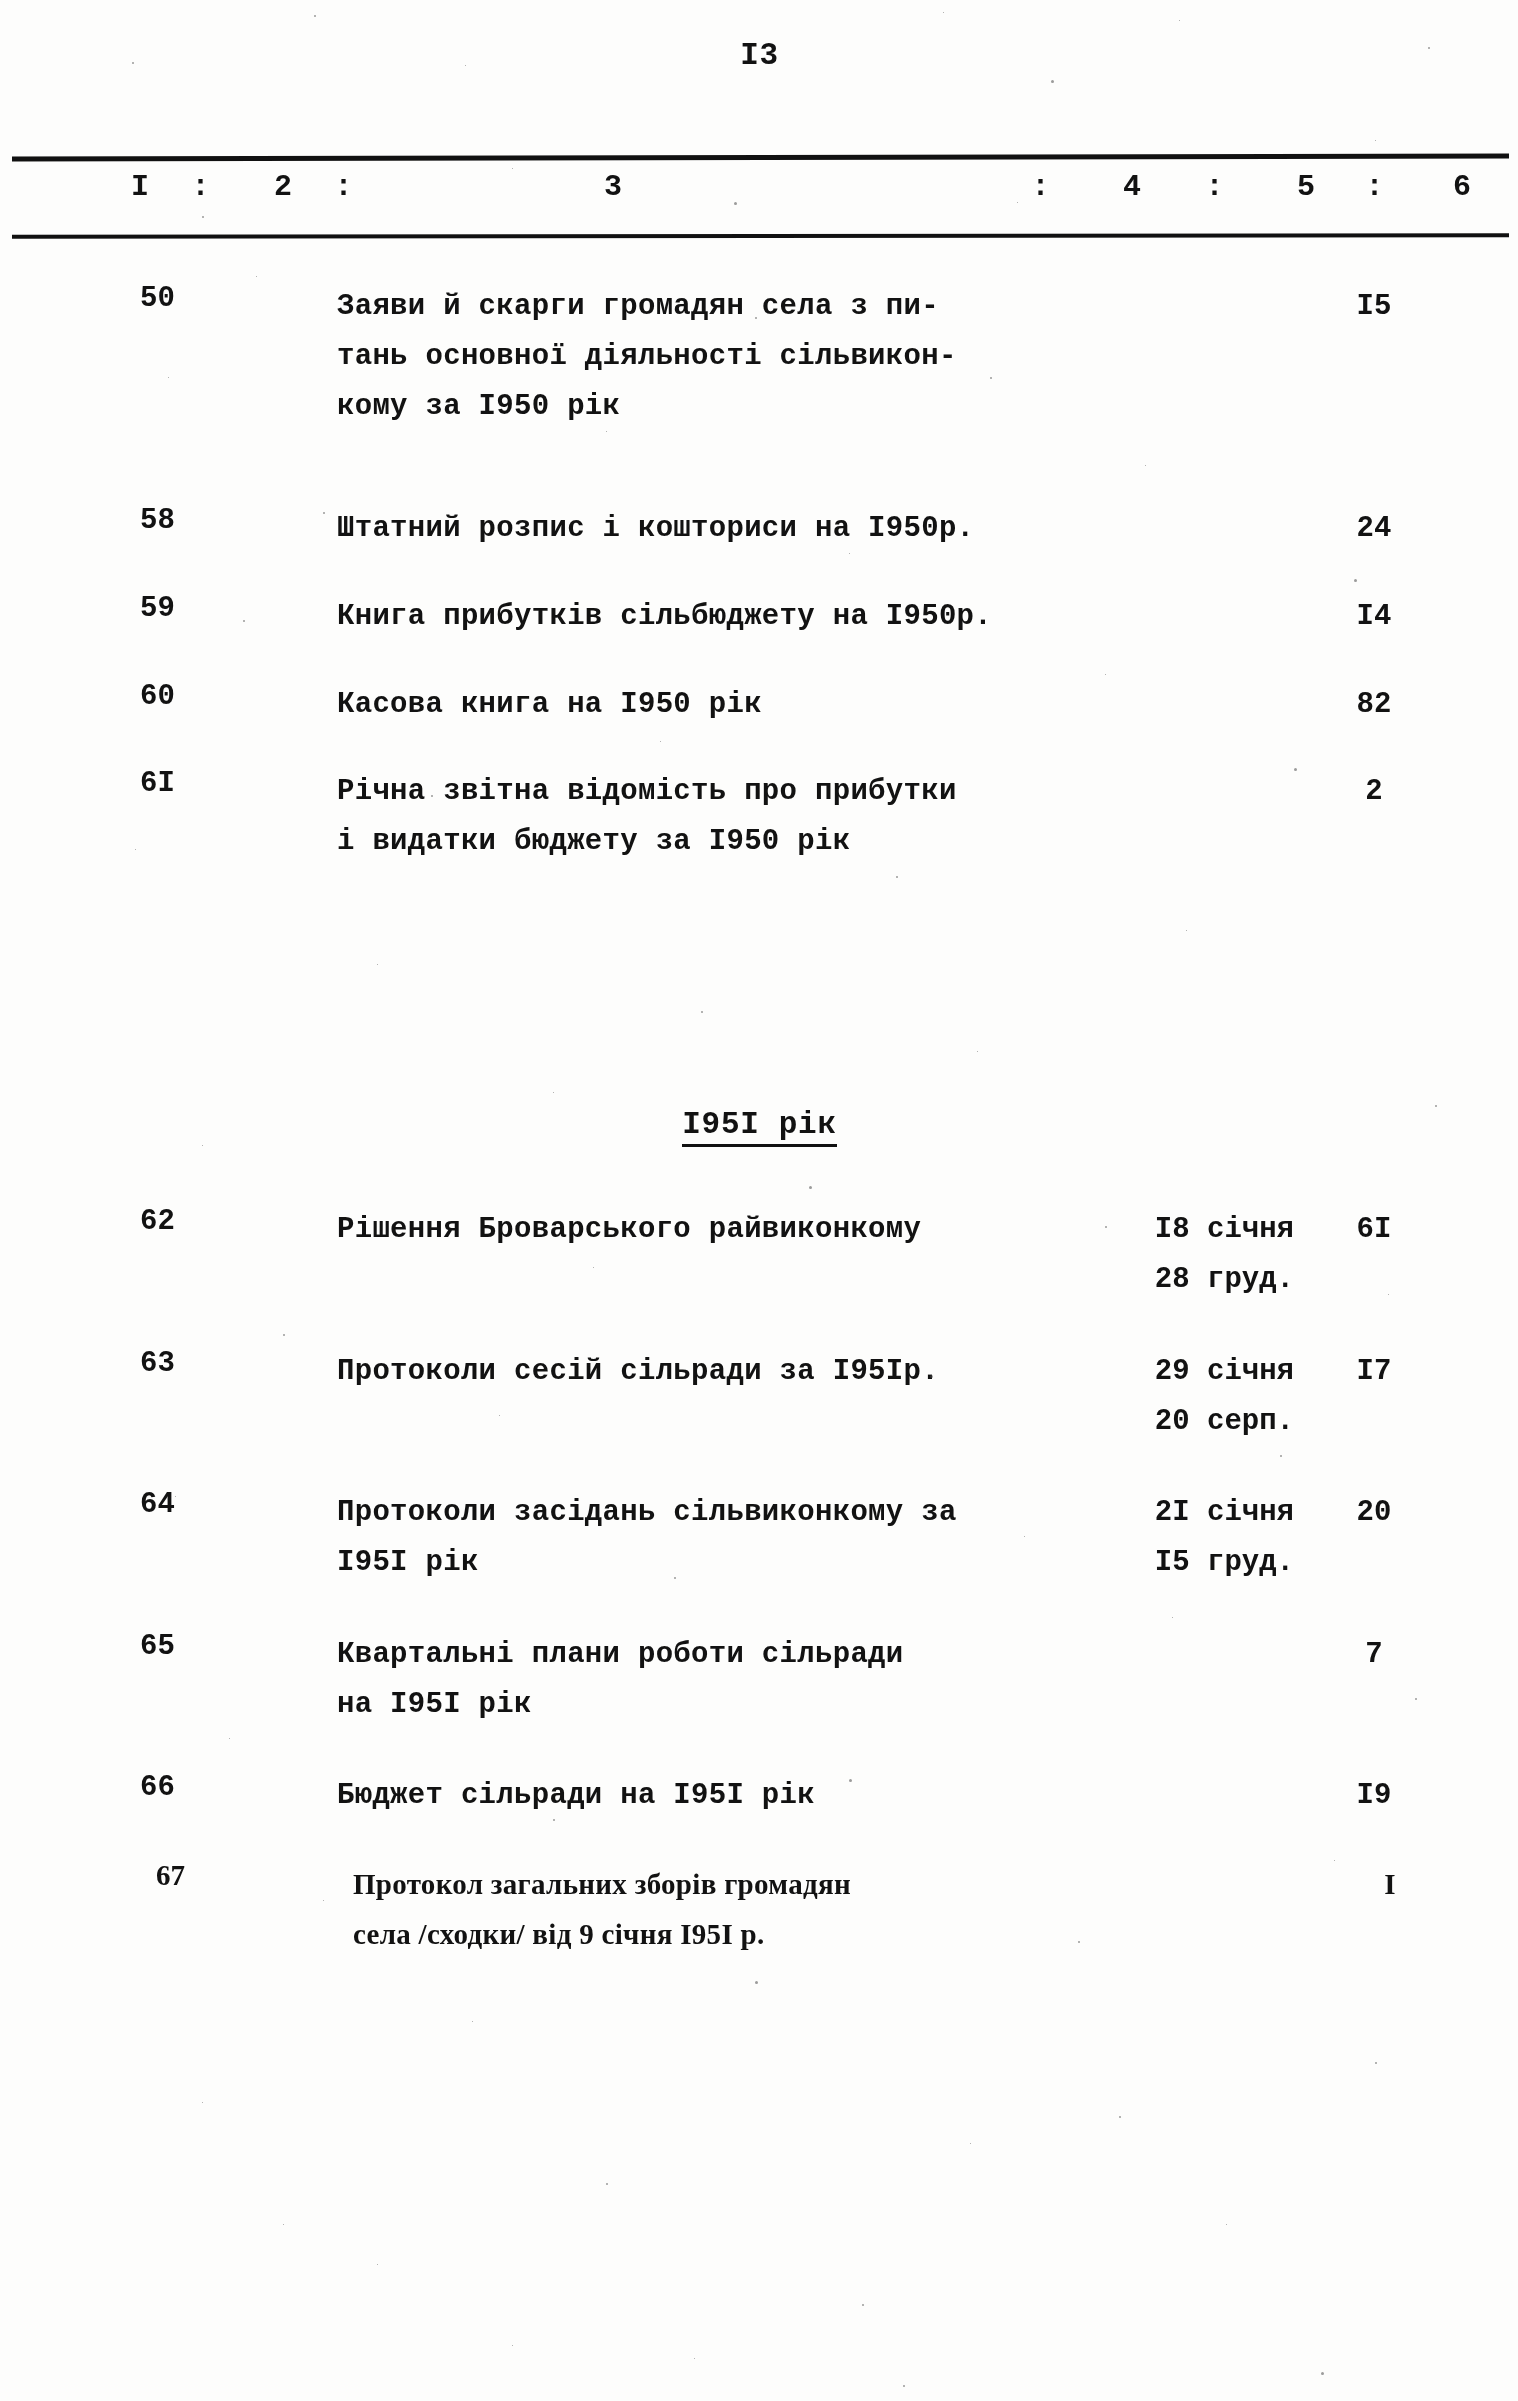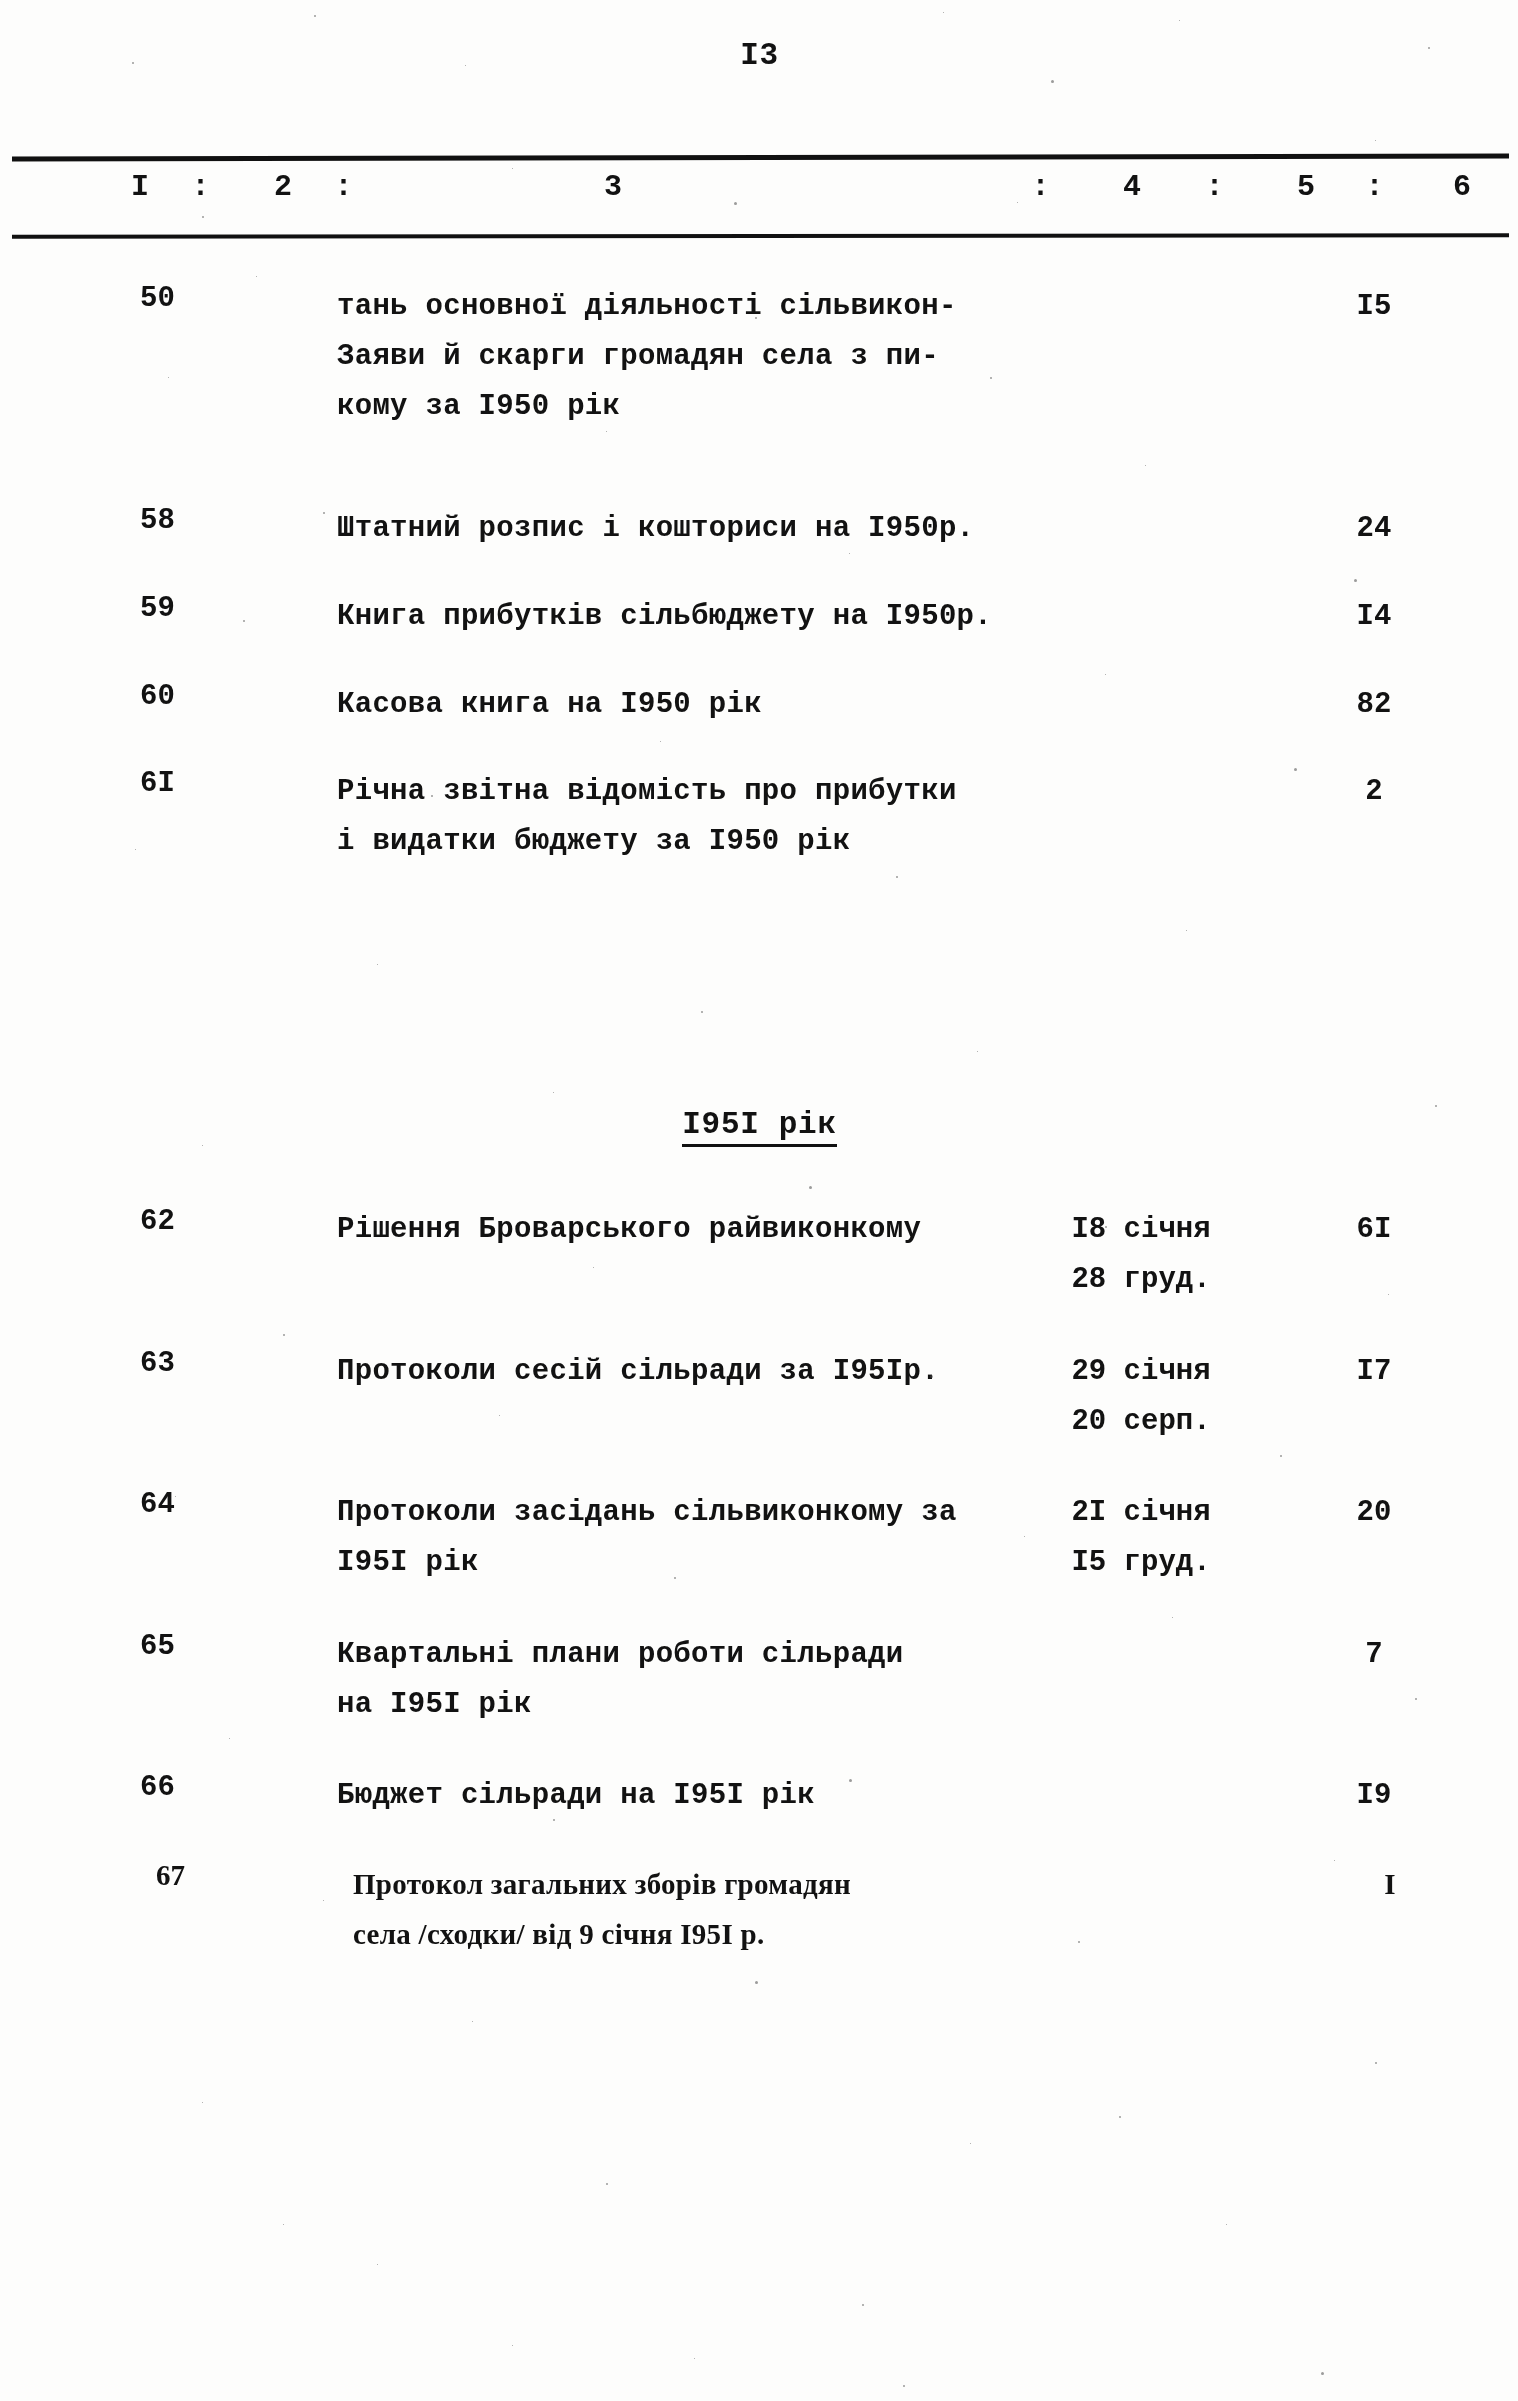--- a/index.html
+++ b/index.html
@@ -108,26 +108,26 @@
   .c-title {
     left: 337px;
     width: 681px;
     font-size: 29px;
     font-weight: 700;
     line-height: 50px;
     letter-spacing: 0.3px;
   }
   .c-title .ln { display: block; white-space: pre; }
   .c-dates {
-    left: 1040px;
+    left: 1092px;
     width: 202px;
     font-size: 29px;
     font-weight: 700;
     line-height: 50px;
-    text-align: center;
+    text-align: right;
   }
   .c-dates .ln { display: block; white-space: pre; }
   .c-count {
     left: 1300px;
     width: 148px;
     font-size: 29px;
     font-weight: 700;
     text-align: center;
     line-height: 50px;
   }
@@ -172,22 +172,22 @@
   <span class="ch-s5">:</span>
   <span class="ch-6">6</span>
 </div>
 
 <div class="rule bottom"></div>
 
 <div class="rows" id="rows-host">
     <div class="row" style="position: absolute; top: 0px; left: 0px; width: 1519px;">
       <div class="c-no">50</div>
       <div class="c-title">
+        <span class="ln">Заяви й скарги громадян села з пи-</span>
         <span class="ln">тань основної діяльності сільвикон-</span>
-        <span class="ln">Заяви й скарги громадян села з пи-</span>
         <span class="ln">кому за I950 рік</span>
       </div>
       <div class="c-count">I5</div>
     </div>
     <div class="row" style="position: absolute; top: 222px; left: 0px; width: 1519px;">
       <div class="c-no">58</div>
       <div class="c-title">
         <span class="ln">Штатний розпис і кошториси на I950р.</span>
       </div>
       <div class="c-count">24</div>

